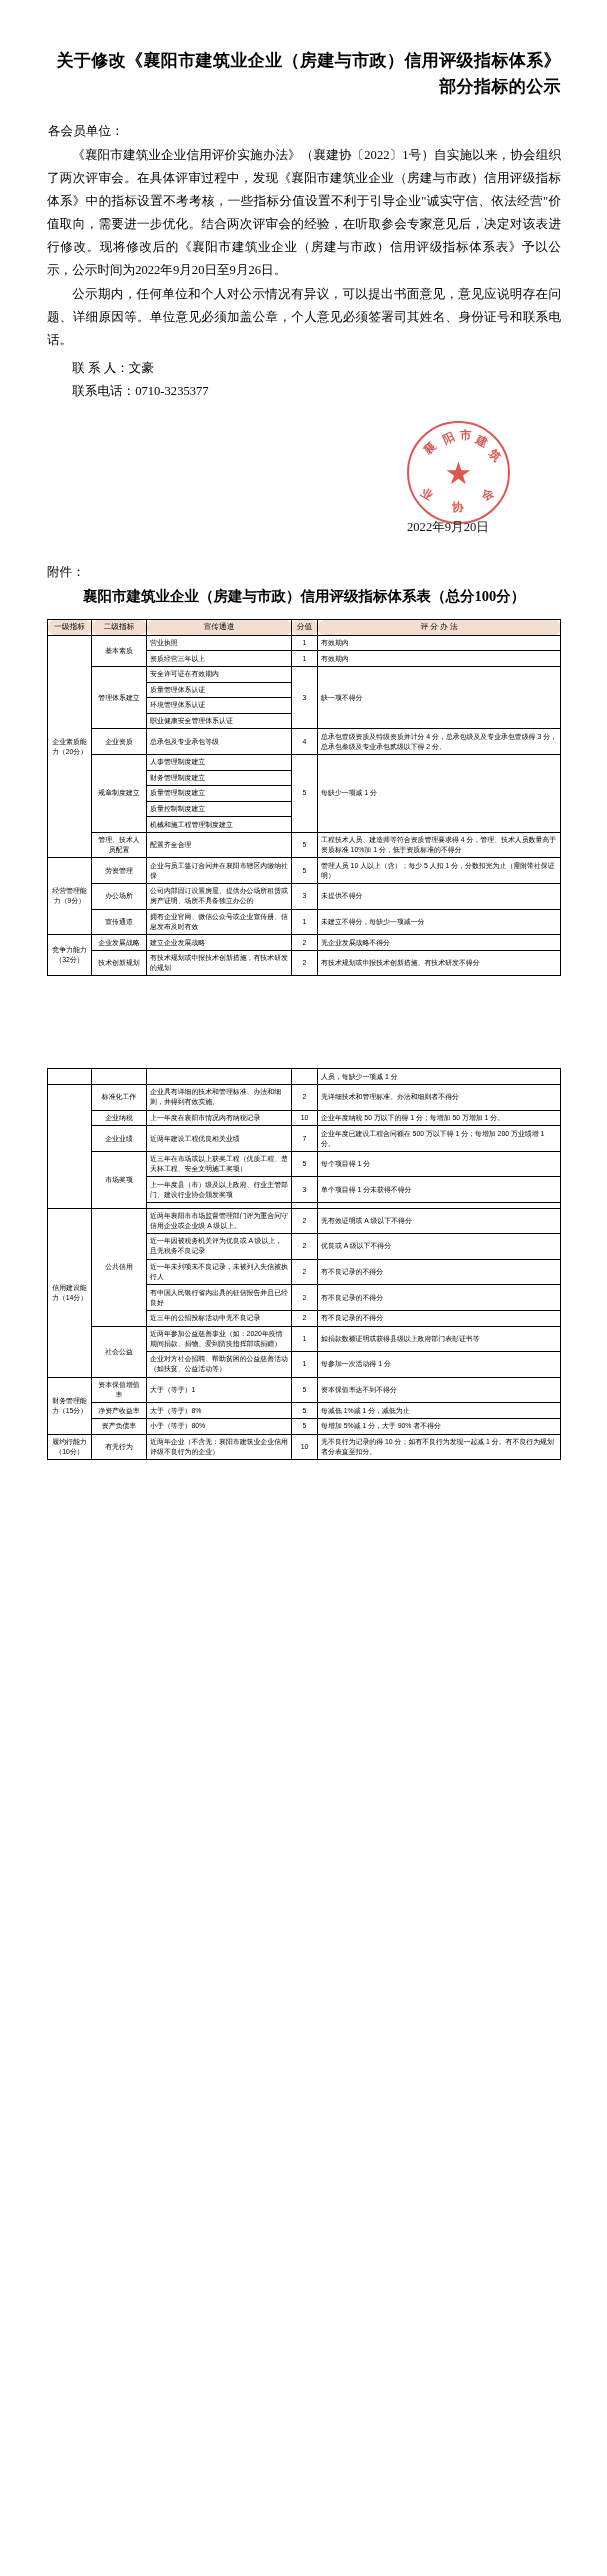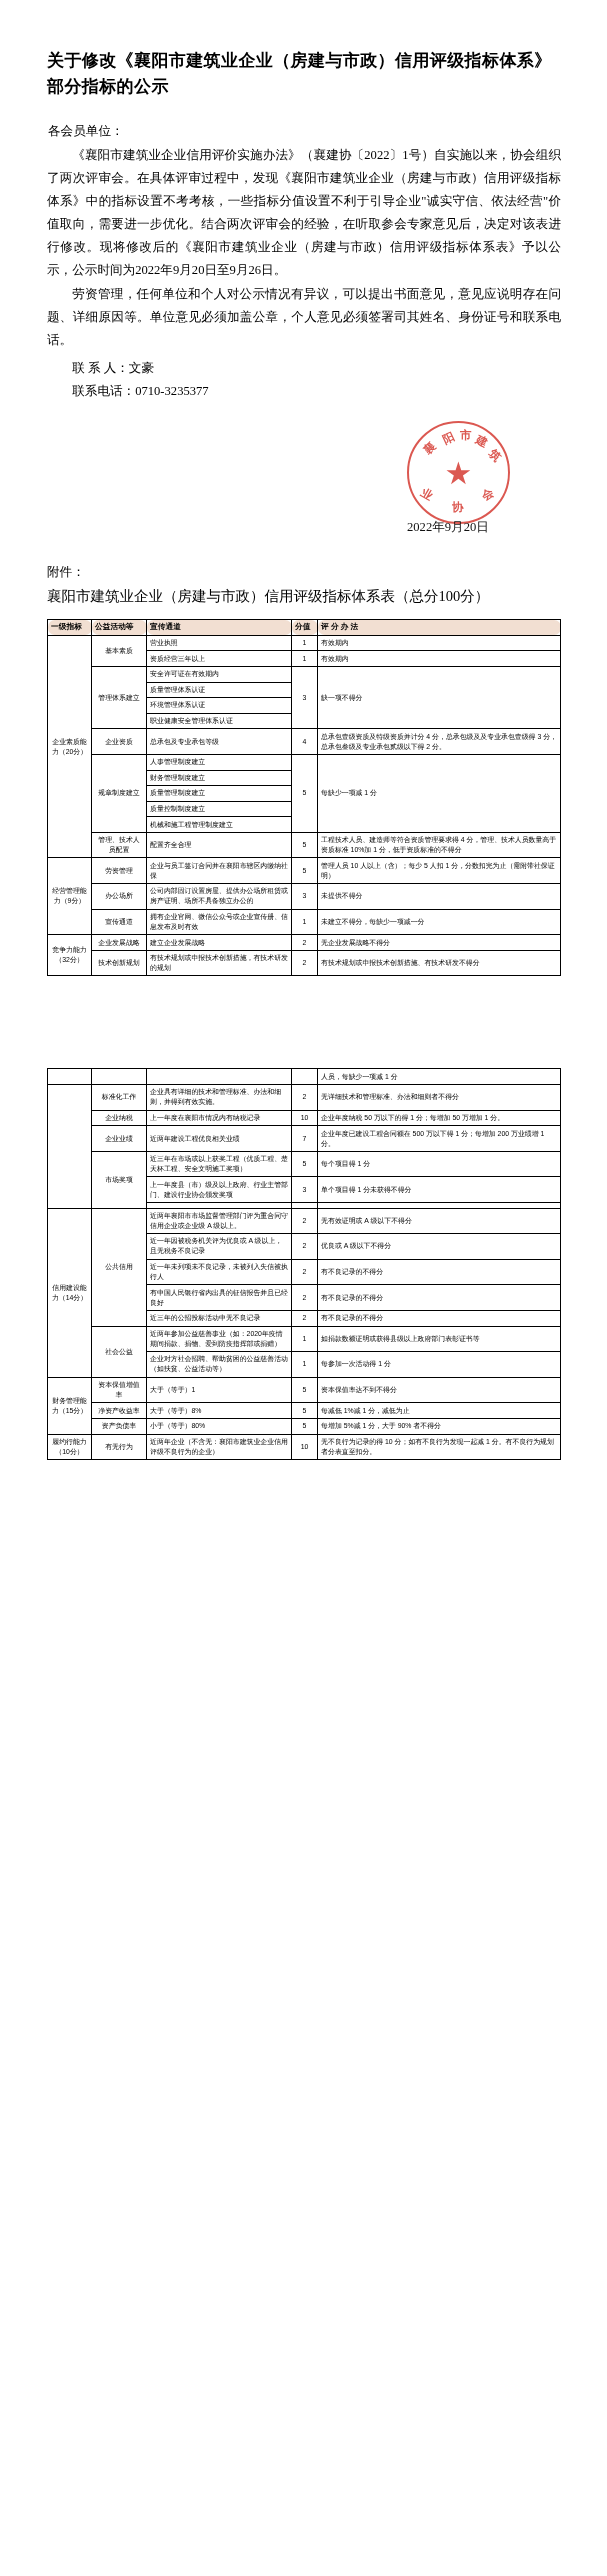--- a/index.html
+++ b/index.html
@@ -1,53 +1,53 @@
 <!DOCTYPE html>
 <html style="font-size:12.2px"><head>
 <meta charset="utf-8">
 <style>
   html,body{margin:0;padding:0;background:#ffffff;}
   body{width:608px;font-family:"Liberation Serif", serif;color:#000;}
   .page{width:608px;min-height:2576px;position:relative;background:#fff;box-sizing:border-box;padding:37px 47px 31px 47px;}
-  .doc-title{font-family:"Liberation Serif", serif;font-weight:bold;font-size:17px;line-height:26px;text-align:left;margin:10.7px 0 20px 0;letter-spacing:0.4px;}
+  .doc-title{font-family:"Liberation Serif", serif;font-weight:bold;font-size:17px;line-height:26px;text-align:right;margin:10.7px 0 20px 0;letter-spacing:0.4px;}
   .para{font-size:12.6px;line-height:23px;text-indent:2em;margin:0 0 1.5px 0;text-align:justify;}
   .para2{font-size:12.6px;line-height:23px;margin:1px;text-indent:0;}
   .contact{margin-top:4.6px;}
   .contact div{font-size:12.6px;line-height:23px;text-indent:2em;}
   .sign-area{position:relative;height:115px;margin-top:12.2px;}
   .seal{position:absolute;left:360px;top:6.1px;width:99px;height:99px;border:2.3px solid #d4342b;border-radius:50%;opacity:.82;}
   .seal .star{position:absolute;left:50%;top:50%;transform:translate(-50%,-50%);color:#d4342b;font-size:31px;line-height:31px;}
   .seal .arc-top{position:absolute;left:0;top:0;width:99px;height:99px;}
   .seal .arc-top span{position:absolute;color:#d4342b;font-size:11.5px;font-weight:bold;transform-origin:center;}
   .date-line{position:absolute;left:360px;top:104px;font-size:12.6px;color:#111;}
   .attach{font-size:12.6px;line-height:23px;margin-top:31px;}
-  .attach-title{font-weight:normal;font-size:14.5px;line-height:23px;margin:1.5px 0 10.7px 0;}
+  .attach-title{font-weight:bold;font-size:14.5px;line-height:23px;text-align:center;margin:1.5px 0 10.7px 0;}
   table.grade{border-collapse:collapse;width:100%;table-layout:fixed;font-family:"Liberation Sans", sans-serif;}
   table.grade th, table.grade td{border:0.8px solid #000;padding:2.3px 3.1px;font-size:6.9px;line-height:10px;vertical-align:middle;}
-  table.grade th{background:#f2dfd2;font-weight:bold;text-align:left;font-size:7.7px;border-radius:7px;}
+  table.grade th{background:#f2dfd2;font-weight:normal;text-align:center;font-size:7.7px;border-radius:7px;}
   td.c{text-align:center;}
   td.l{text-align:left;}
   .col1{width:44px;}
   .col2{width:55px;}
   .col3{width:145px;}
   .col4{width:26px;}
   .col5{width:none;}
   .tbl-wrap{margin-top:3.1px;}
   .tbl-wrap2{margin-top:92px;}
 </style>
 </head>
 <body>
 
 <div class="page">
 
   <h1 class="doc-title">关于修改《襄阳市建筑业企业（房建与市政）信用评级指标体系》部分指标的公示</h1>
 
   <p class="para2">各会员单位：</p>
   <p class="para">《襄阳市建筑业企业信用评价实施办法》（襄建协〔2022〕1号）自实施以来，协会组织了两次评审会。在具体评审过程中，发现《襄阳市建筑业企业（房建与市政）信用评级指标体系》中的指标设置不考考核，一些指标分值设置不利于引导企业"诚实守信、依法经营"价值取向，需要进一步优化。结合两次评审会的经验，在听取参会专家意见后，决定对该表进行修改。现将修改后的《襄阳市建筑业企业（房建与市政）信用评级指标体系表》予以公示，公示时间为2022年9月20日至9月26日。</p>
-  <p class="para">劳资管理，任何单位和个人对公示情况有异议，可以提出书面意见，意见应说明存在问题、详细原因等。单位意见必须加盖公章，个人意见必须签署司其姓名、身份证号和联系电话。</p>
+  <p class="para">公示期内，任何单位和个人对公示情况有异议，可以提出书面意见，意见应说明存在问题、详细原因等。单位意见必须加盖公章，个人意见必须签署司其姓名、身份证号和联系电话。</p>
 
   <div class="contact">
     <div>联 系 人：文豪</div>
     <div>联系电话：0710-3235377</div>
   </div>
 
   <div class="sign-area">
     <div class="seal">
       <div class="arc-top">
         <span style="left:15.3px;top:18.4px;transform:rotate(-45deg);">襄</span>
@@ -72,21 +72,21 @@
     <colgroup>
           <col class="col1">
           <col class="col2">
           <col class="col3">
           <col class="col4">
           <col class="col5">
         </colgroup>
     <thead>
       <tr>
         <th>一级指标</th>
-        <th>公益活动等</th>
+        <th>二级指标</th>
         <th>宣传通道</th>
         <th>分值</th>
         <th>评 分 办 法</th>
       </tr>
     </thead>
     <tbody>
       <tr>
         <td class="c" rowspan="13">企业素质能力（20分）</td>
         <td class="c" rowspan="2">基本素质</td>
         <td class="l">营业执照</td>

